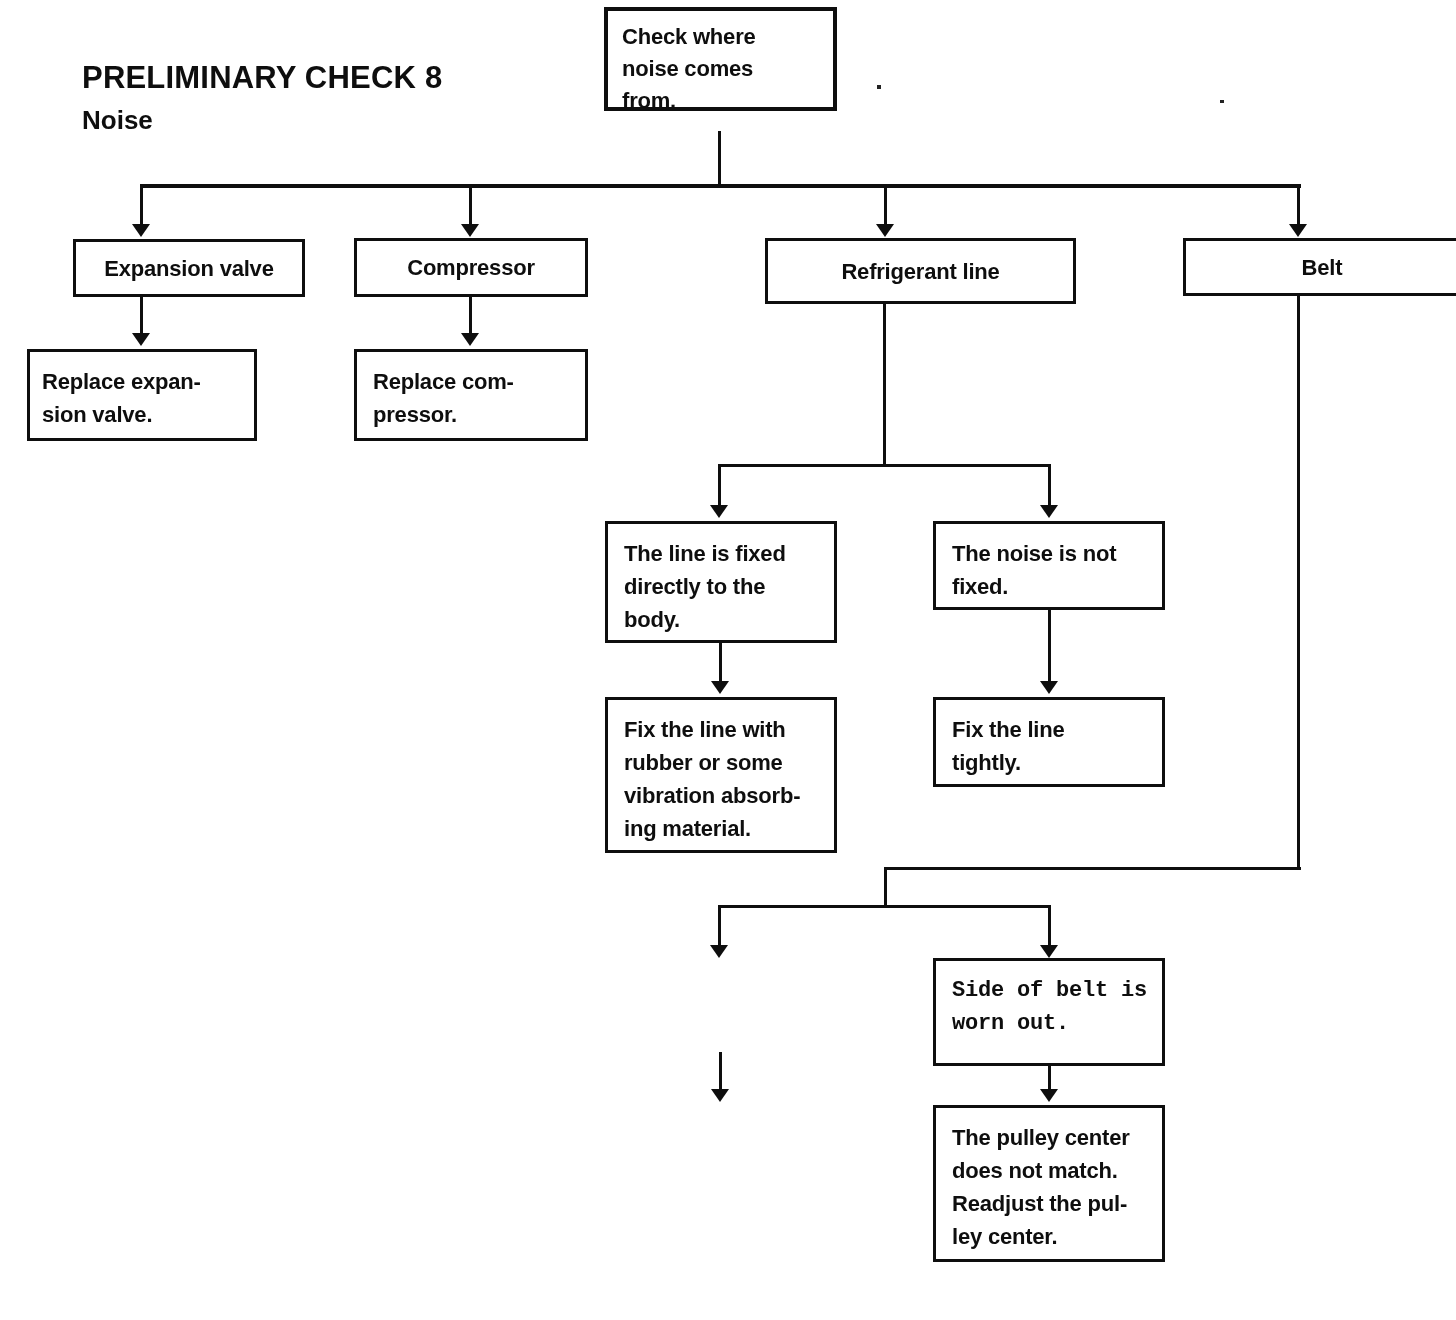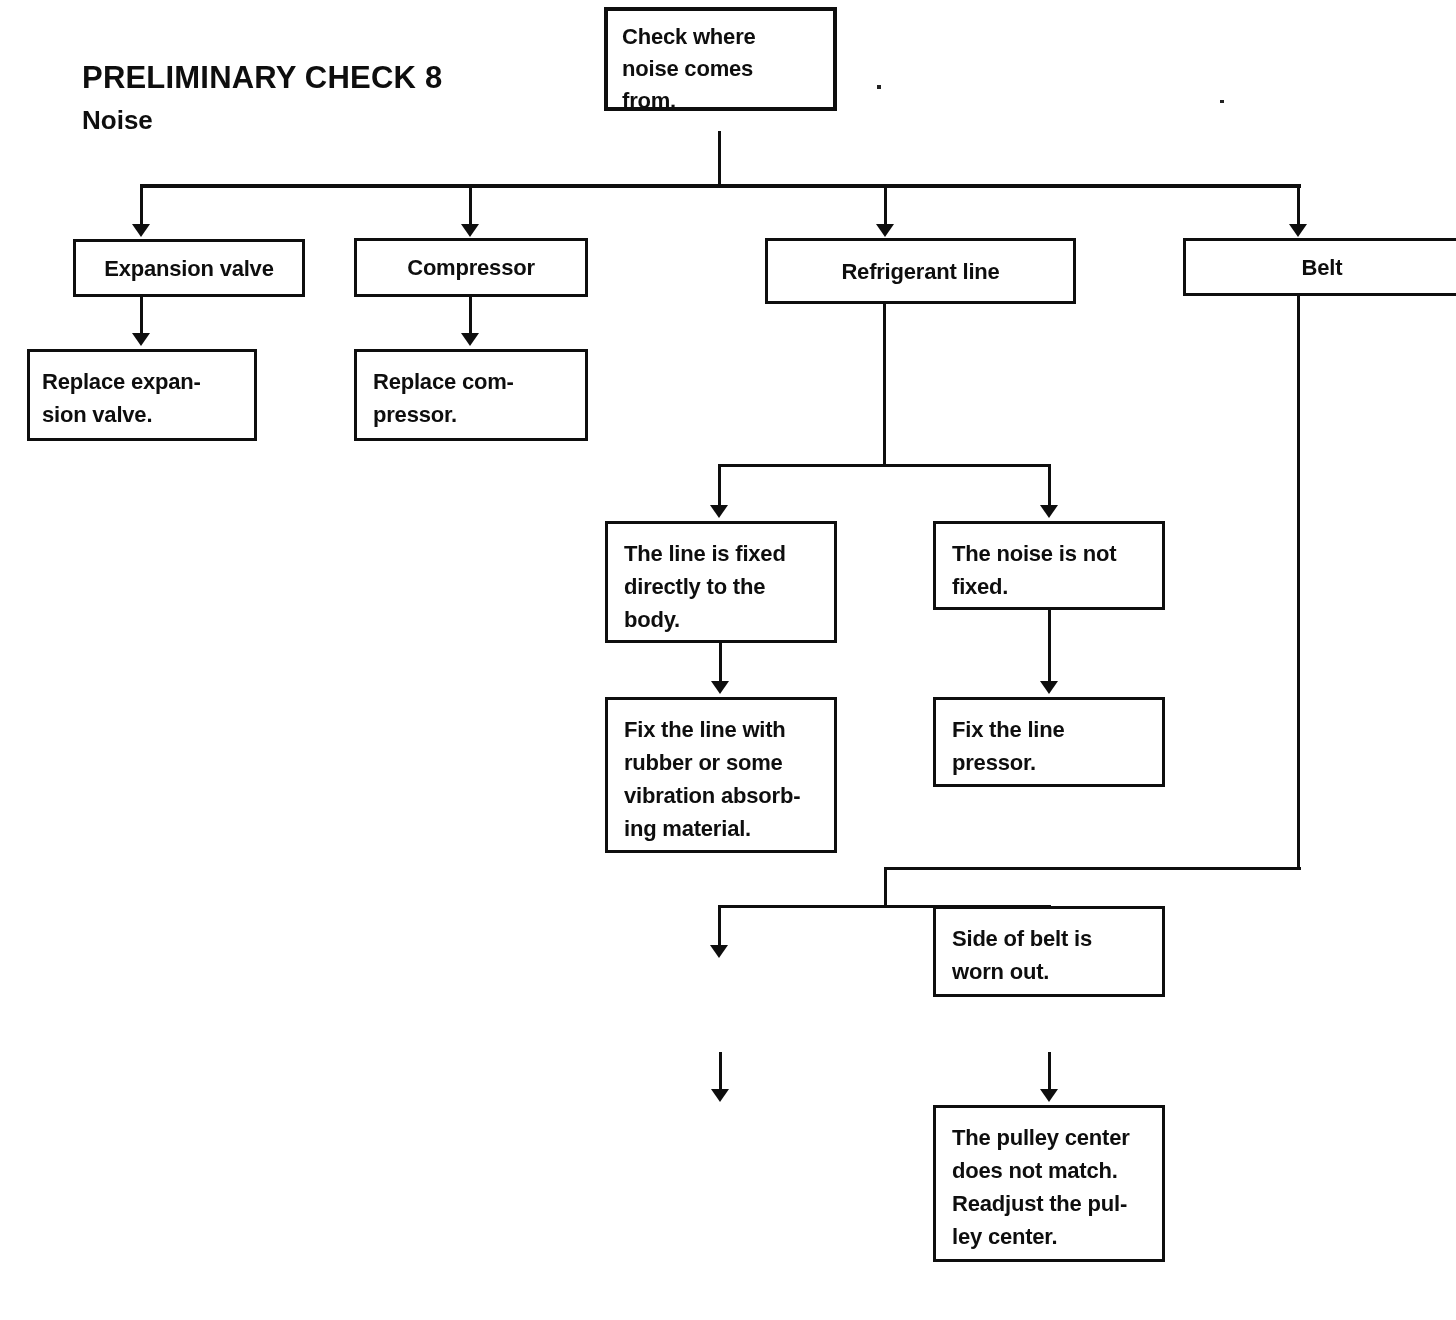--- a/index.html
+++ b/index.html
@@ -96,23 +96,23 @@
 directly to the
 body.</div>
   <div class="node left" style="left:933px;top:521px;width:232px;height:89px;">The noise is not
 fixed.</div>
 
   <div class="node left" style="left:605px;top:697px;width:232px;height:156px;">Fix the line with
 rubber or some
 vibration absorb-
 ing material.</div>
   <div class="node left" style="left:933px;top:697px;width:232px;height:90px;">Fix the line
-pressor.</div>
+tightly.</div>
 
-  <div class="node left" style="left:933px;top:906px;width:232px;height:91px;">Side of belt is
+  <div class="node left" style="left:933px;top:958px;width:232px;height:108px;font-family:Liberation Mono, monospace;">Side of belt is
 worn out.</div>
 
   <div class="node left" style="left:933px;top:1105px;width:232px;height:157px;">The pulley center
 does not match.
 Readjust the pul-
 ley center.</div>
 
   <div class="speck" style="left:877px;top:85px;width:4px;height:4px;"></div>
   <div class="speck" style="left:1220px;top:100px;width:4px;height:3px;"></div>
 

